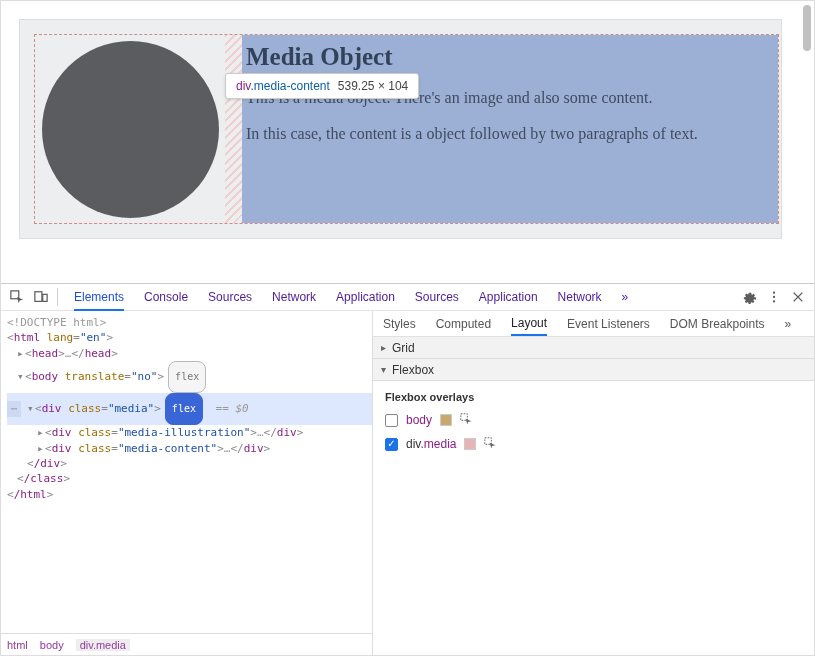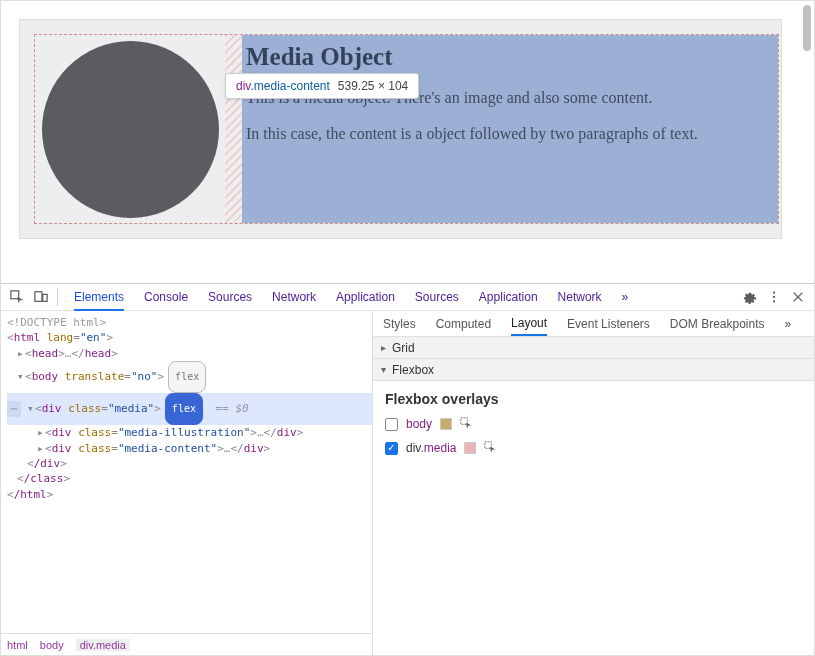--- a/index.html
+++ b/index.html
@@ -205,21 +205,21 @@
 .section-head {
   height: 22px;
   background: #f2f2f2;
   border-bottom: 1px solid #ddd;
   display: flex; align-items: center;
   padding: 0 8px;
   gap: 6px;
 }
 .section-head .tri2 { color: #666; font-size: 10px; }
 .panel-body { padding: 10px 12px; }
-.panel-body h4 { font-size: 14px; font-weight: 600; margin-bottom: 10px; }
+.panel-body h4 { font-size: 11px; font-weight: 600; margin-bottom: 10px; }
 .ov-row {
   display: flex; align-items: center; gap: 8px;
   margin-bottom: 10px;
 }
 .chk {
   width: 13px; height: 13px;
   border: 1px solid #888;
   border-radius: 2px;
   display: flex; align-items: center; justify-content: center;
 }

